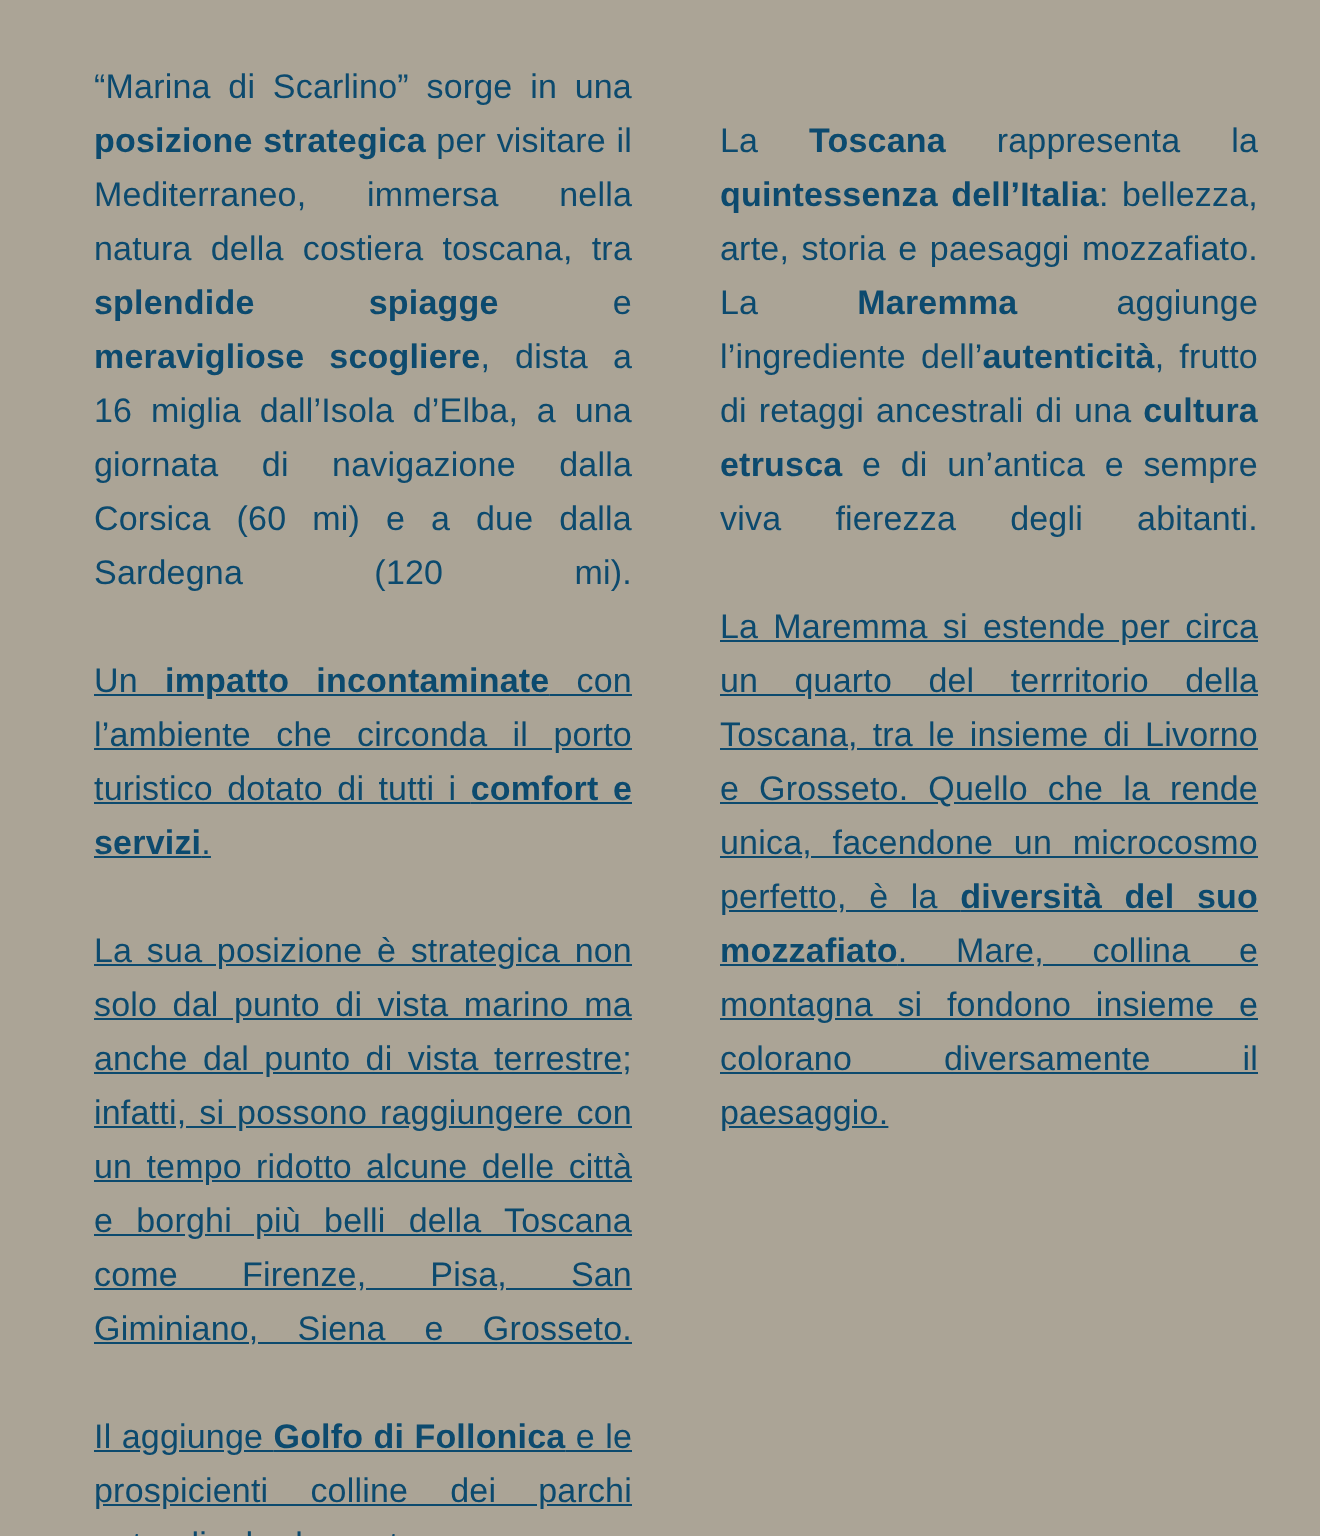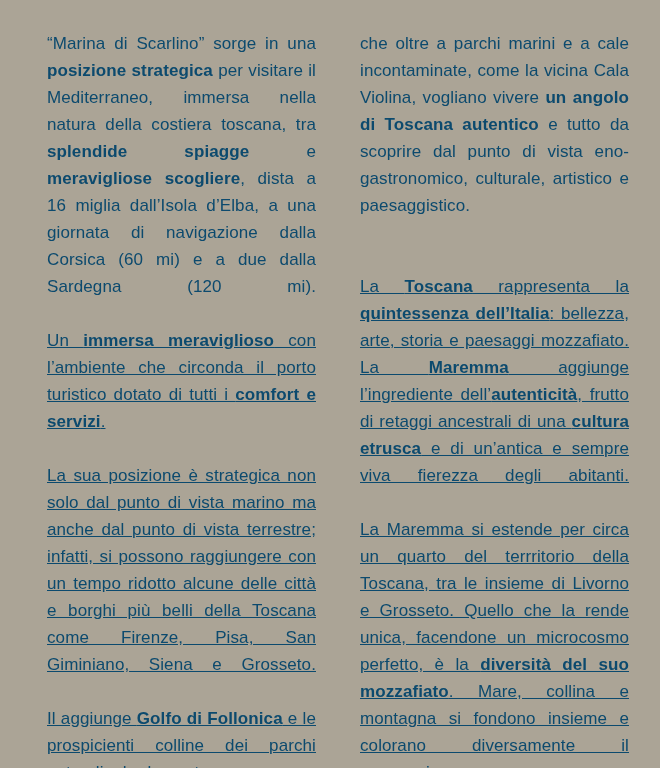--- a/index.html
+++ b/index.html
@@ -58,23 +58,22 @@
     width: 100%;
   }
 </style>
 </head>
 <body>
 
 <div class="page">
   <div class="columns">
     <div class="column" id="col-left">
         <p class="para"><span>“Marina di Scarlino” sorge in una </span><b>posizione strategica</b><span> per visitare il Mediterraneo, immersa nella natura della costiera toscana, tra </span><b>splendide spiagge</b><span> e </span><b>meravigliose scogliere</b><span>, dista a 16 miglia dall’Isola d’Elba, a una giornata di navigazione dalla Corsica (60 mi) e a due dalla Sardegna (120 mi).</span></p>
-        <p class="para"><span>Un </span><b>immersa meraviglioso</b><span> con l’ambiente che circonda il porto turistico dotato di tutti i </span><b>comfort e servizi</b><span>.</span></p>
+        <p class="para"><span>Un </span><b>impatto incontaminate</b><span> con l’ambiente che circonda il porto turistico dotato di tutti i </span><b>comfort e servizi</b><span>.</span></p>
         <p class="para"><span>La sua posizione è strategica non solo dal punto di vista marino ma anche dal punto di vista terrestre; infatti, si possono raggiungere con un tempo ridotto alcune delle città e borghi più belli della Toscana come Firenze, Pisa, San Giminiano, Siena e Grosseto.</span></p>
         <p class="para"><span>Il aggiunge </span><b>Golfo di Follonica</b><span> e le prospicienti colline dei parchi naturali, che lo contornano, creano un </span></p>
       </div>
     <div class="column" id="col-right">
-        <p class="para"><span>che oltre a parchi marini e a cale incontaminate, come la vicina Cala Violina, vogliano vivere </span><b>un angolo di Toscana autentico</b><span> e tutto da scoprire dal punto di vista eno-gastronomico, culturale, artistico e paesaggistico.</span></p>
         <p class="para gap-before"><span>La </span><b>Toscana</b><span> rappresenta la </span><b>quintessenza dell’Italia</b><span>: bellezza, arte, storia e paesaggi mozzafiato. La </span><b>Maremma</b><span> aggiunge l’ingrediente dell’</span><b>autenticità</b><span>, frutto di retaggi ancestrali di una </span><b>cultura etrusca</b><span> e di un’antica e sempre viva fierezza degli abitanti.</span></p>
         <p class="para"><span>La Maremma si estende per circa un quarto del terrritorio della Toscana, tra le insieme di Livorno e Grosseto. Quello che la rende unica, facendone un microcosmo perfetto, è la </span><b>diversità del suo mozzafiato</b><span>. Mare, collina e montagna si fondono insieme e colorano diversamente il paesaggio.</span></p>
       </div>
   </div>
 </div>
 
 </body></html>

